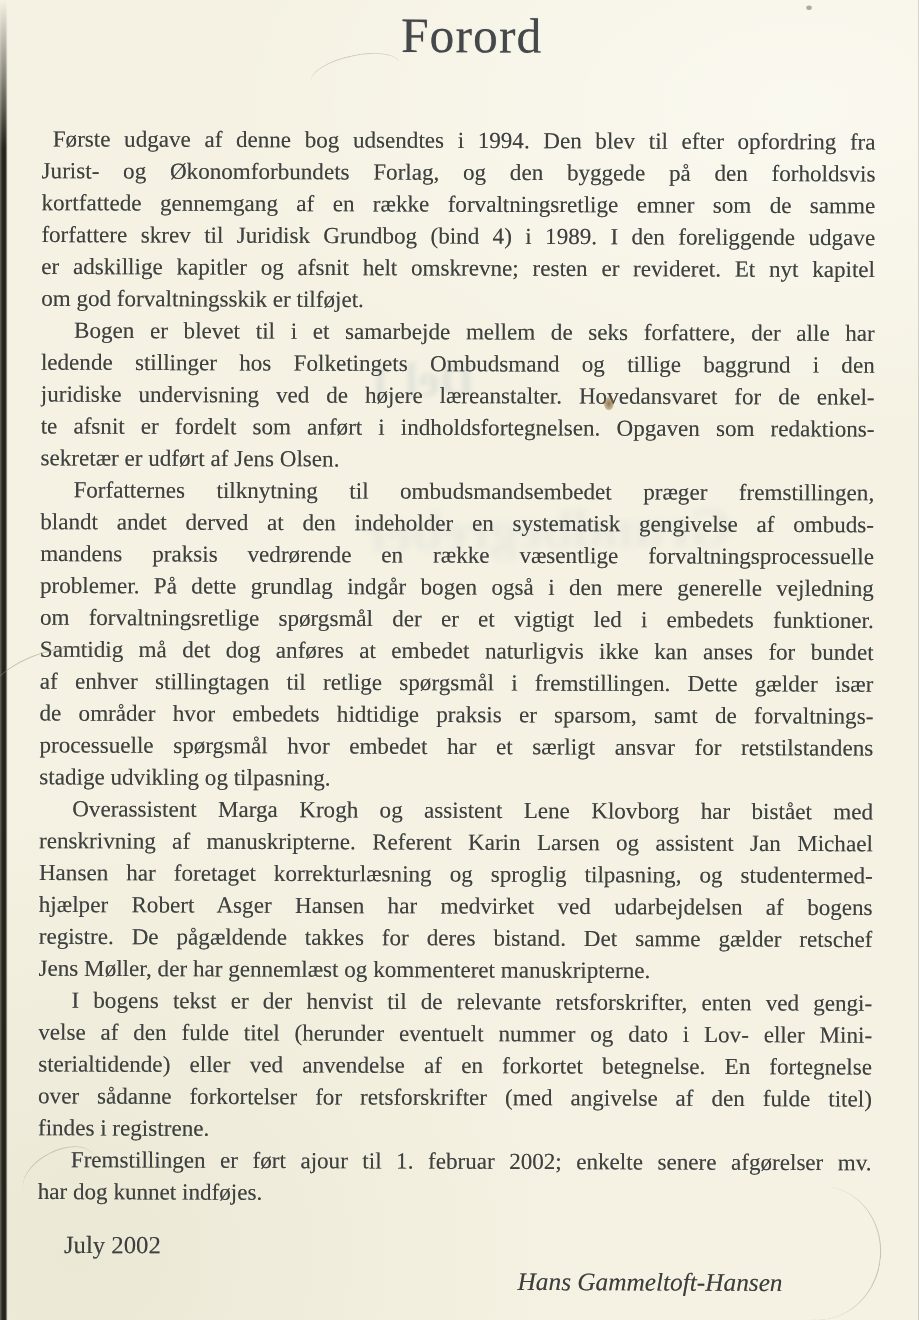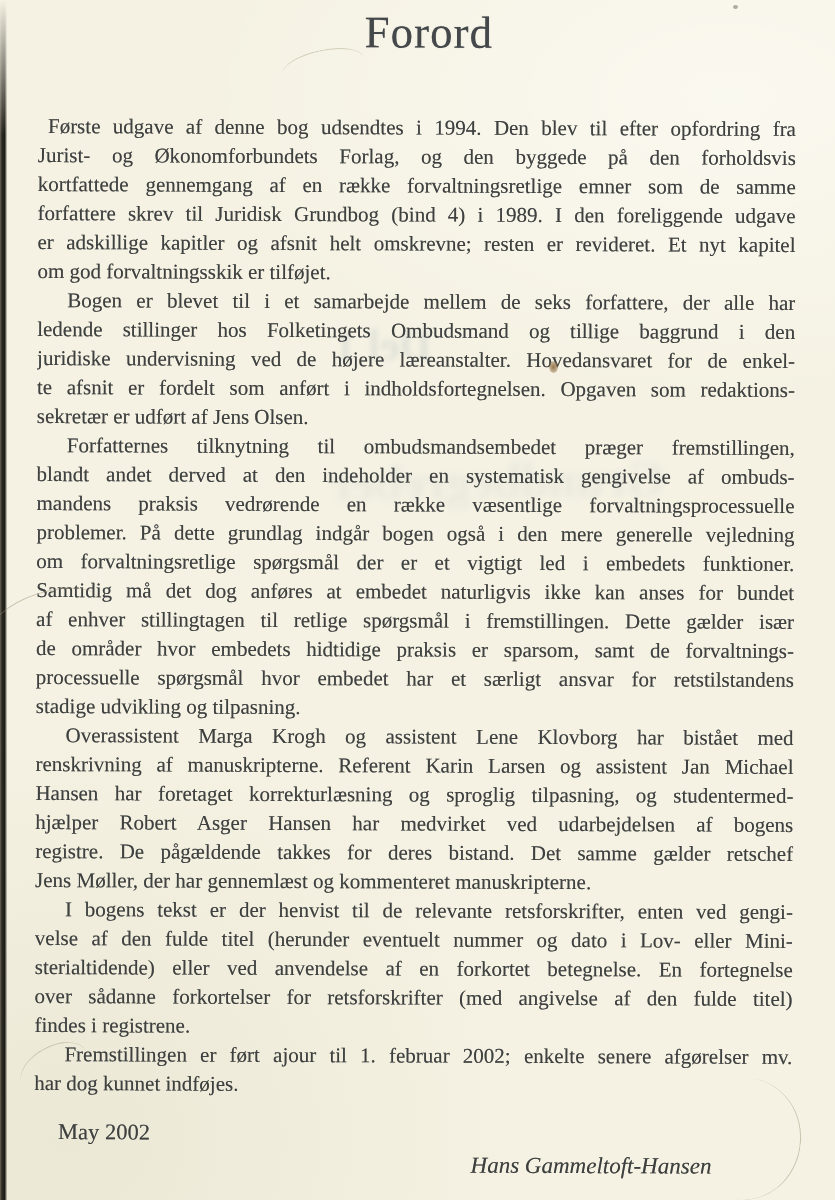--- a/index.html
+++ b/index.html
@@ -118,21 +118,21 @@
         <div class="line last">findes i registrene.</div>
       </div>
 
       <div>
         <div class="line ind">Fremstillingen er ført ajour til 1. februar 2002; enkelte senere afgørelser mv.</div>
         <div class="line last">har dog kunnet indføjes.</div>
       </div>
 
     </div>
 
-    <div class="date-line">May 2002</div>
+    <div class="date-line">July 2002</div>
     <div class="signature">Hans Gammeltoft-Hansen</div>
 
   </div>
 
   <div class="stain"></div>
   <div class="speck"></div>
   <div class="crease crease-1"></div>
   <div class="crease crease-2"></div>
   <div class="crease crease-3"></div>
   <div class="crease crease-4"></div>

